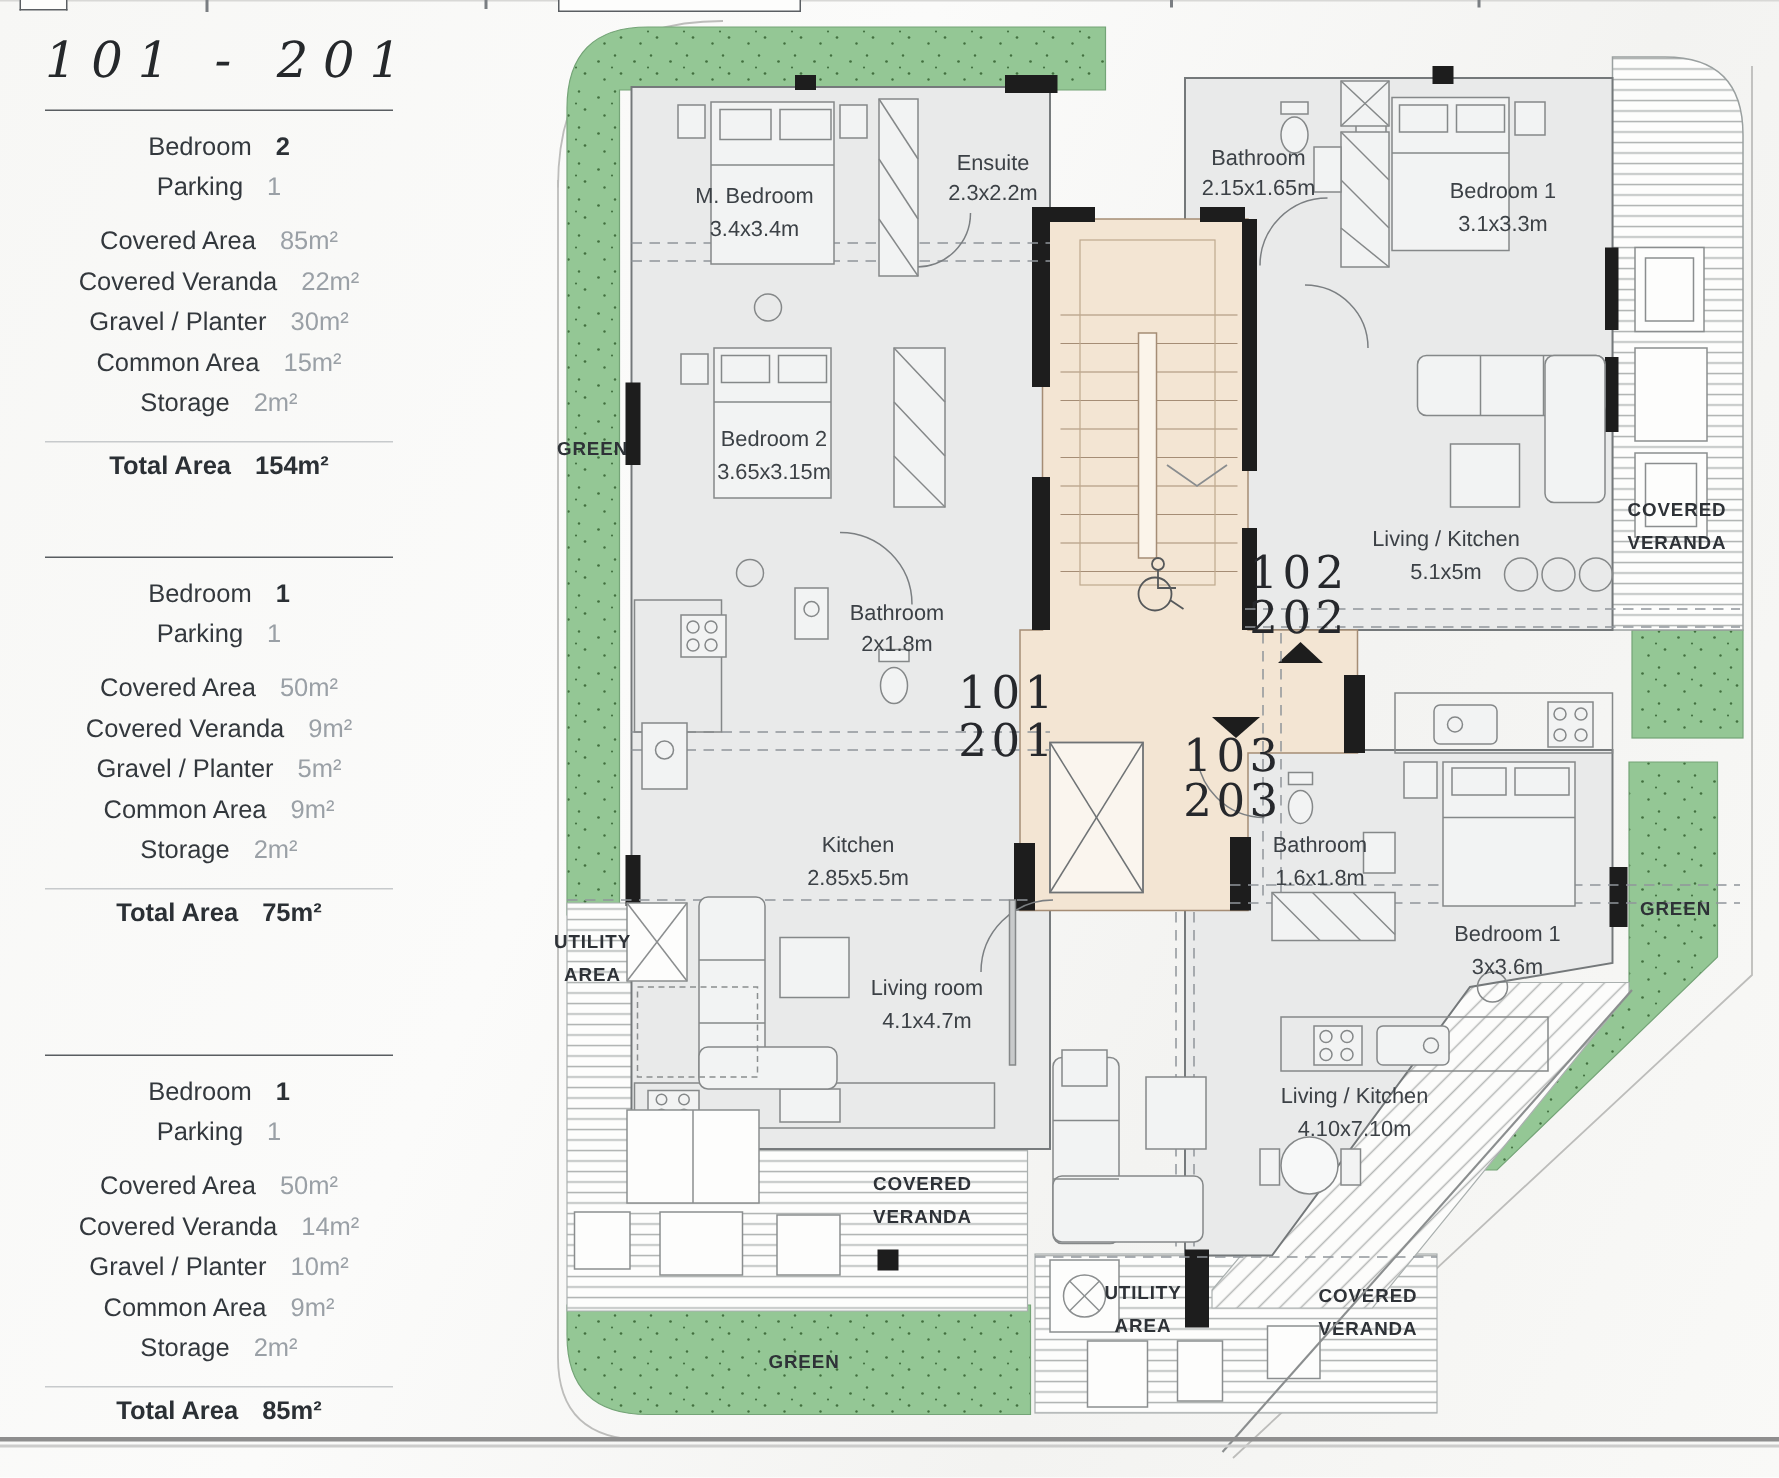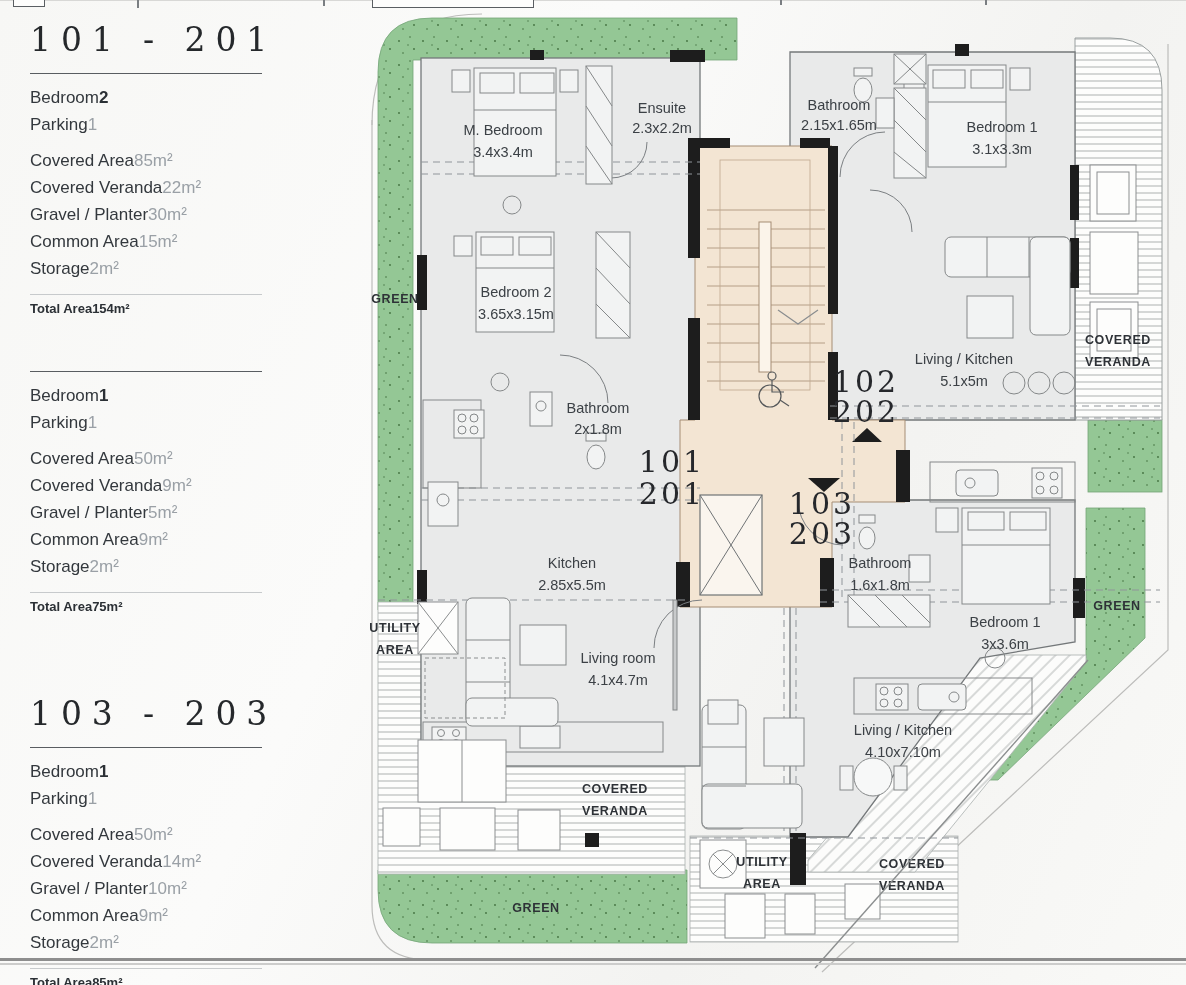--- a/index.html
+++ b/index.html
@@ -9,30 +9,30 @@
     font-family:"Liberation Sans",sans-serif;color:#33383d;
   }
   
   .topline{position:absolute;top:0;left:0;width:1186px;height:1px;background:#d8d8d6;}
   .topbox{position:absolute;top:0;background:#fdfdfc;border:1.5px solid #5a5e62;border-top:none;}
   .toptick{position:absolute;top:0;width:1.5px;background:#7a7e82;}
   
   .unit{position:absolute;left:30px;width:232px;}
   .unit-title{
     margin:0;font-family:"DejaVu Serif",serif;font-weight:500;
-    font-size:33px;letter-spacing:0.30em;color:#25282b;white-space:nowrap;line-height:44px;
+    font-size:33px;letter-spacing:0.30em;color:#25282b;white-space:nowrap;line-height:44px;font-style:italic;
   }
   .title-rule{border-top:1.5px solid #595d61;margin-top:11px;margin-bottom:14px;}
-  .row{display:flex;justify-content:flex-start;align-items:baseline;height:27px;font-size:17px;}
+  .row{display:flex;justify-content:center;align-items:baseline;height:27px;font-size:17px;gap:16px;}
   .lbl{color:#33383d;}
   .val{color:#9aa0a6;}
   .strong{color:#2b3035;font-weight:bold;}
   .gap8{height:9px;}
   .total-rule{border-top:1px solid #c7cacc;margin-top:8px;margin-bottom:6px;}
-  .row.total{font-size:13px;}
+  .row.total{font-size:17px;}
   
   .botbar1{position:absolute;left:0;top:958px;width:1186px;height:3px;background:#8e8e8e;}
   .botbar2{position:absolute;left:0;top:963px;width:1186px;height:1.5px;background:#cccccb;}
   
   .plan{position:absolute;left:370px;top:10px;}
   svg text{font-family:"Liberation Sans",sans-serif;}
   .room-name{font-size:14.5px;fill:#3c4146;}
   .zone{font-size:12.5px;font-weight:bold;fill:#2e3237;letter-spacing:0.6px;}
   .core-num{font-family:"DejaVu Serif",serif;font-size:30px;fill:#26282c;letter-spacing:3px;}
 </style>
@@ -118,21 +118,20 @@
       <span class="val">2m²</span>
     </div>
   <div class="total-rule"></div>
   <div class="row total">
       <span class="lbl strong">Total Area</span>
       <span class="val strong">75m²</span>
     </div>
 </section>
 
 <section class="unit" style="top:692px">
-  <h1 class="unit-title">103 - 203</h1>
   <div class="title-rule"></div>
   <div class="row">
       <span class="lbl">Bedroom</span>
       <span class="val strong">1</span>
     </div>
   <div class="row">
       <span class="lbl">Parking</span>
       <span class="val">1</span>
     </div>
   <div class="gap8"></div>

